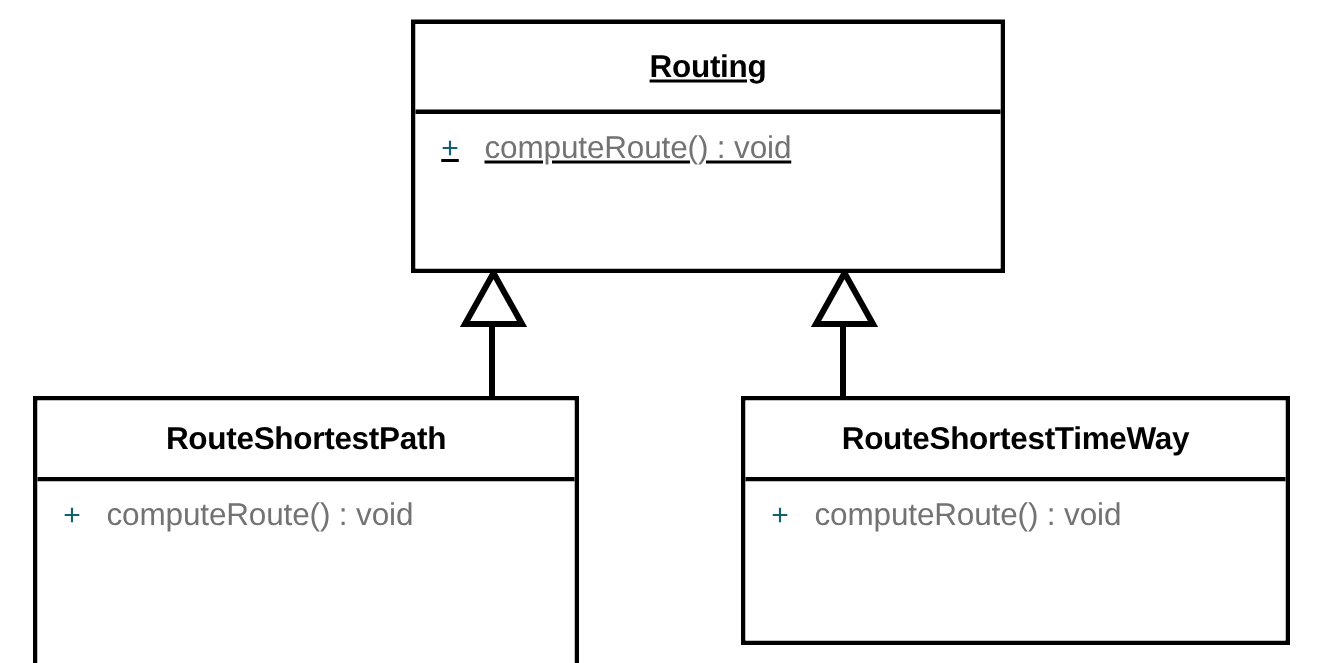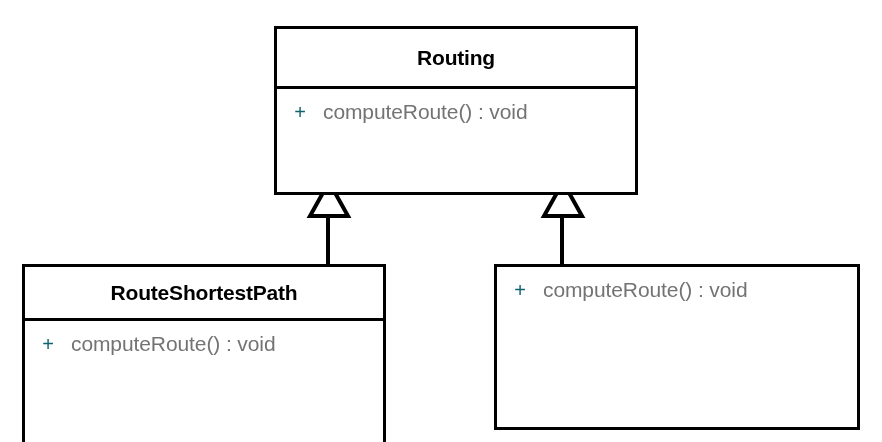--- a/index.html
+++ b/index.html
@@ -95,21 +95,21 @@
     </svg>
   </div>
 
   <div class="generalization">
     <div class="gen-line" style="left:560px; top:214px; width:4px; height:51px;"></div>
     <svg class="gen-triangle" style="left:540px; top:179px;" width="46" height="42" viewBox="0 0 46 42">
       <polygon points="23,3 42,37 4,37" fill="#ffffff" stroke="#000000" stroke-width="4" stroke-linejoin="miter"></polygon>
     </svg>
   </div>
 
-  <div class="uml-class" style="left:274px; top:26px; width:364px; height:169px;">
+  <div class="uml-class" style="left:274px; top:13px; width:396px; height:169px;text-decoration:underline;">
     <div class="class-title-row" style="height:60px;">
       <span class="class-title">Routing</span>
     </div>
     <div class="class-members">
       <div class="member-row">
         <span class="member-visibility">+</span>
         <span class="member-signature">computeRoute() : void</span>
       </div>
     </div>
   </div>
@@ -120,20 +120,23 @@
     </div>
     <div class="class-members">
       <div class="member-row">
         <span class="member-visibility">+</span>
         <span class="member-signature">computeRoute() : void</span>
       </div>
     </div>
   </div>
 
   <div class="uml-class" style="left:494px; top:264px; width:366px; height:166px;">
+    <div class="class-title-row" style="height:54px;">
+      <span class="class-title">RouteShortestTimeWay</span>
+    </div>
     <div class="class-members">
       <div class="member-row">
         <span class="member-visibility">+</span>
         <span class="member-signature">computeRoute() : void</span>
       </div>
     </div>
   </div>
 
 </div>
 

